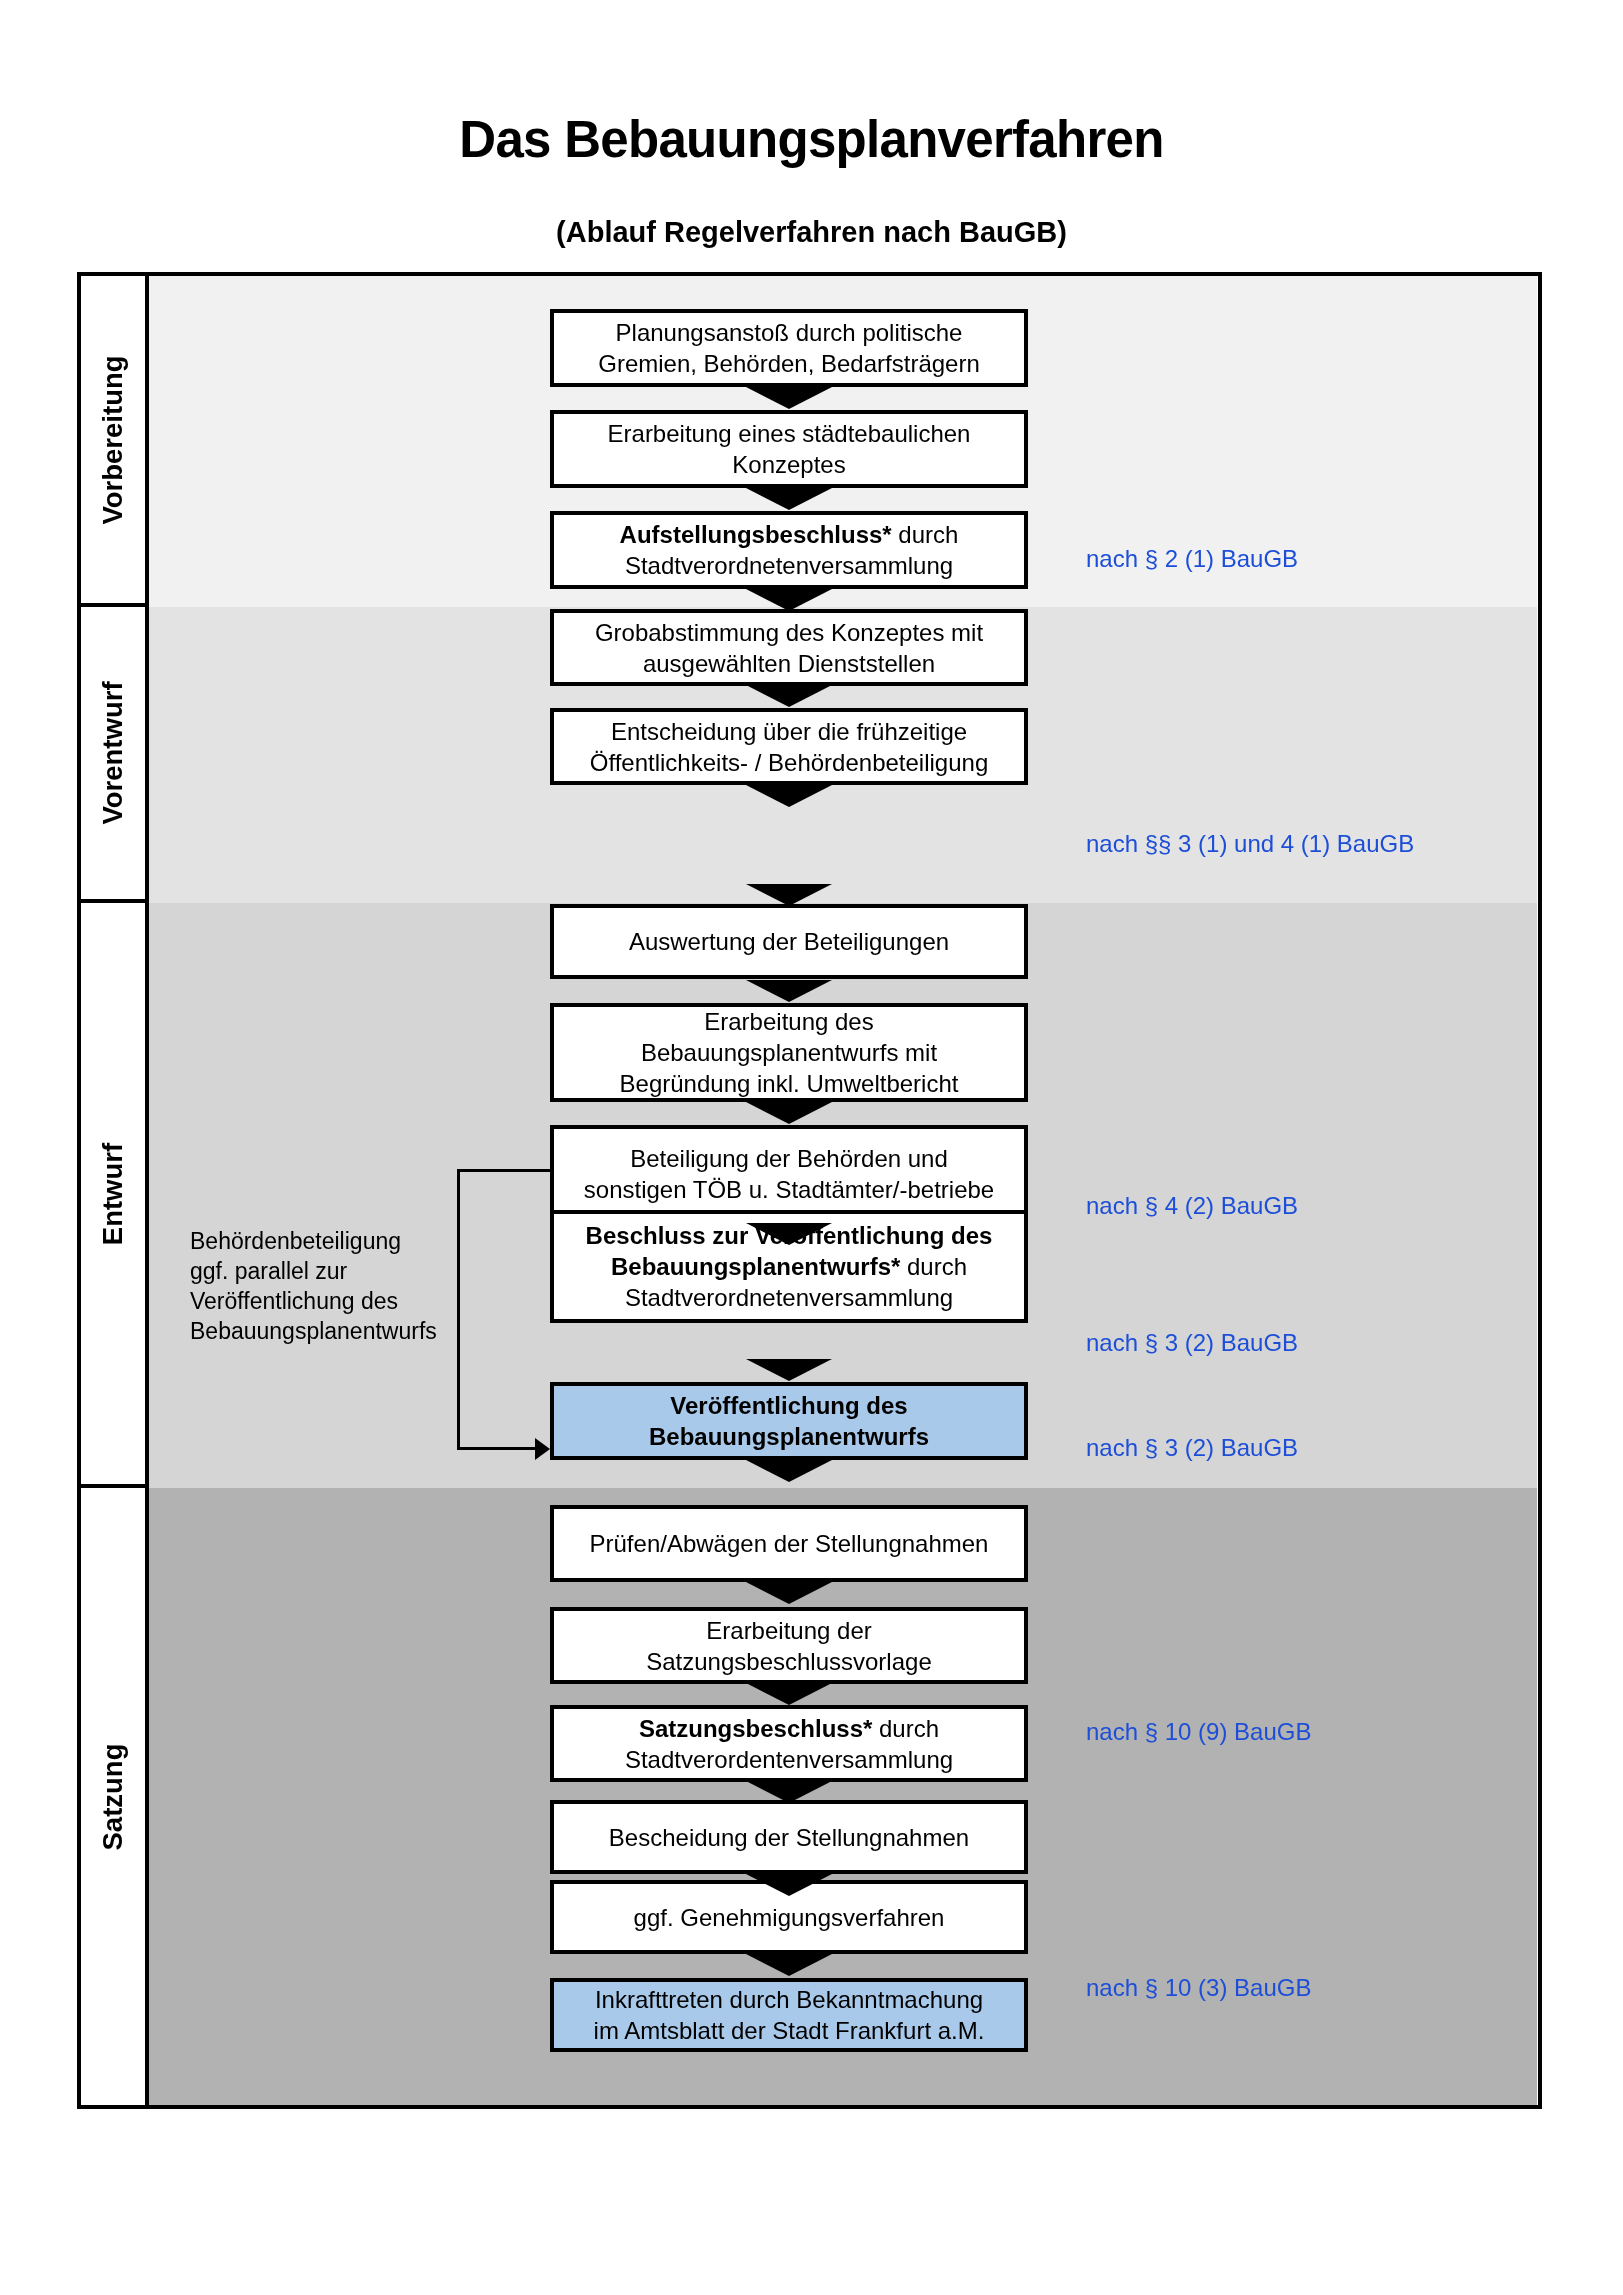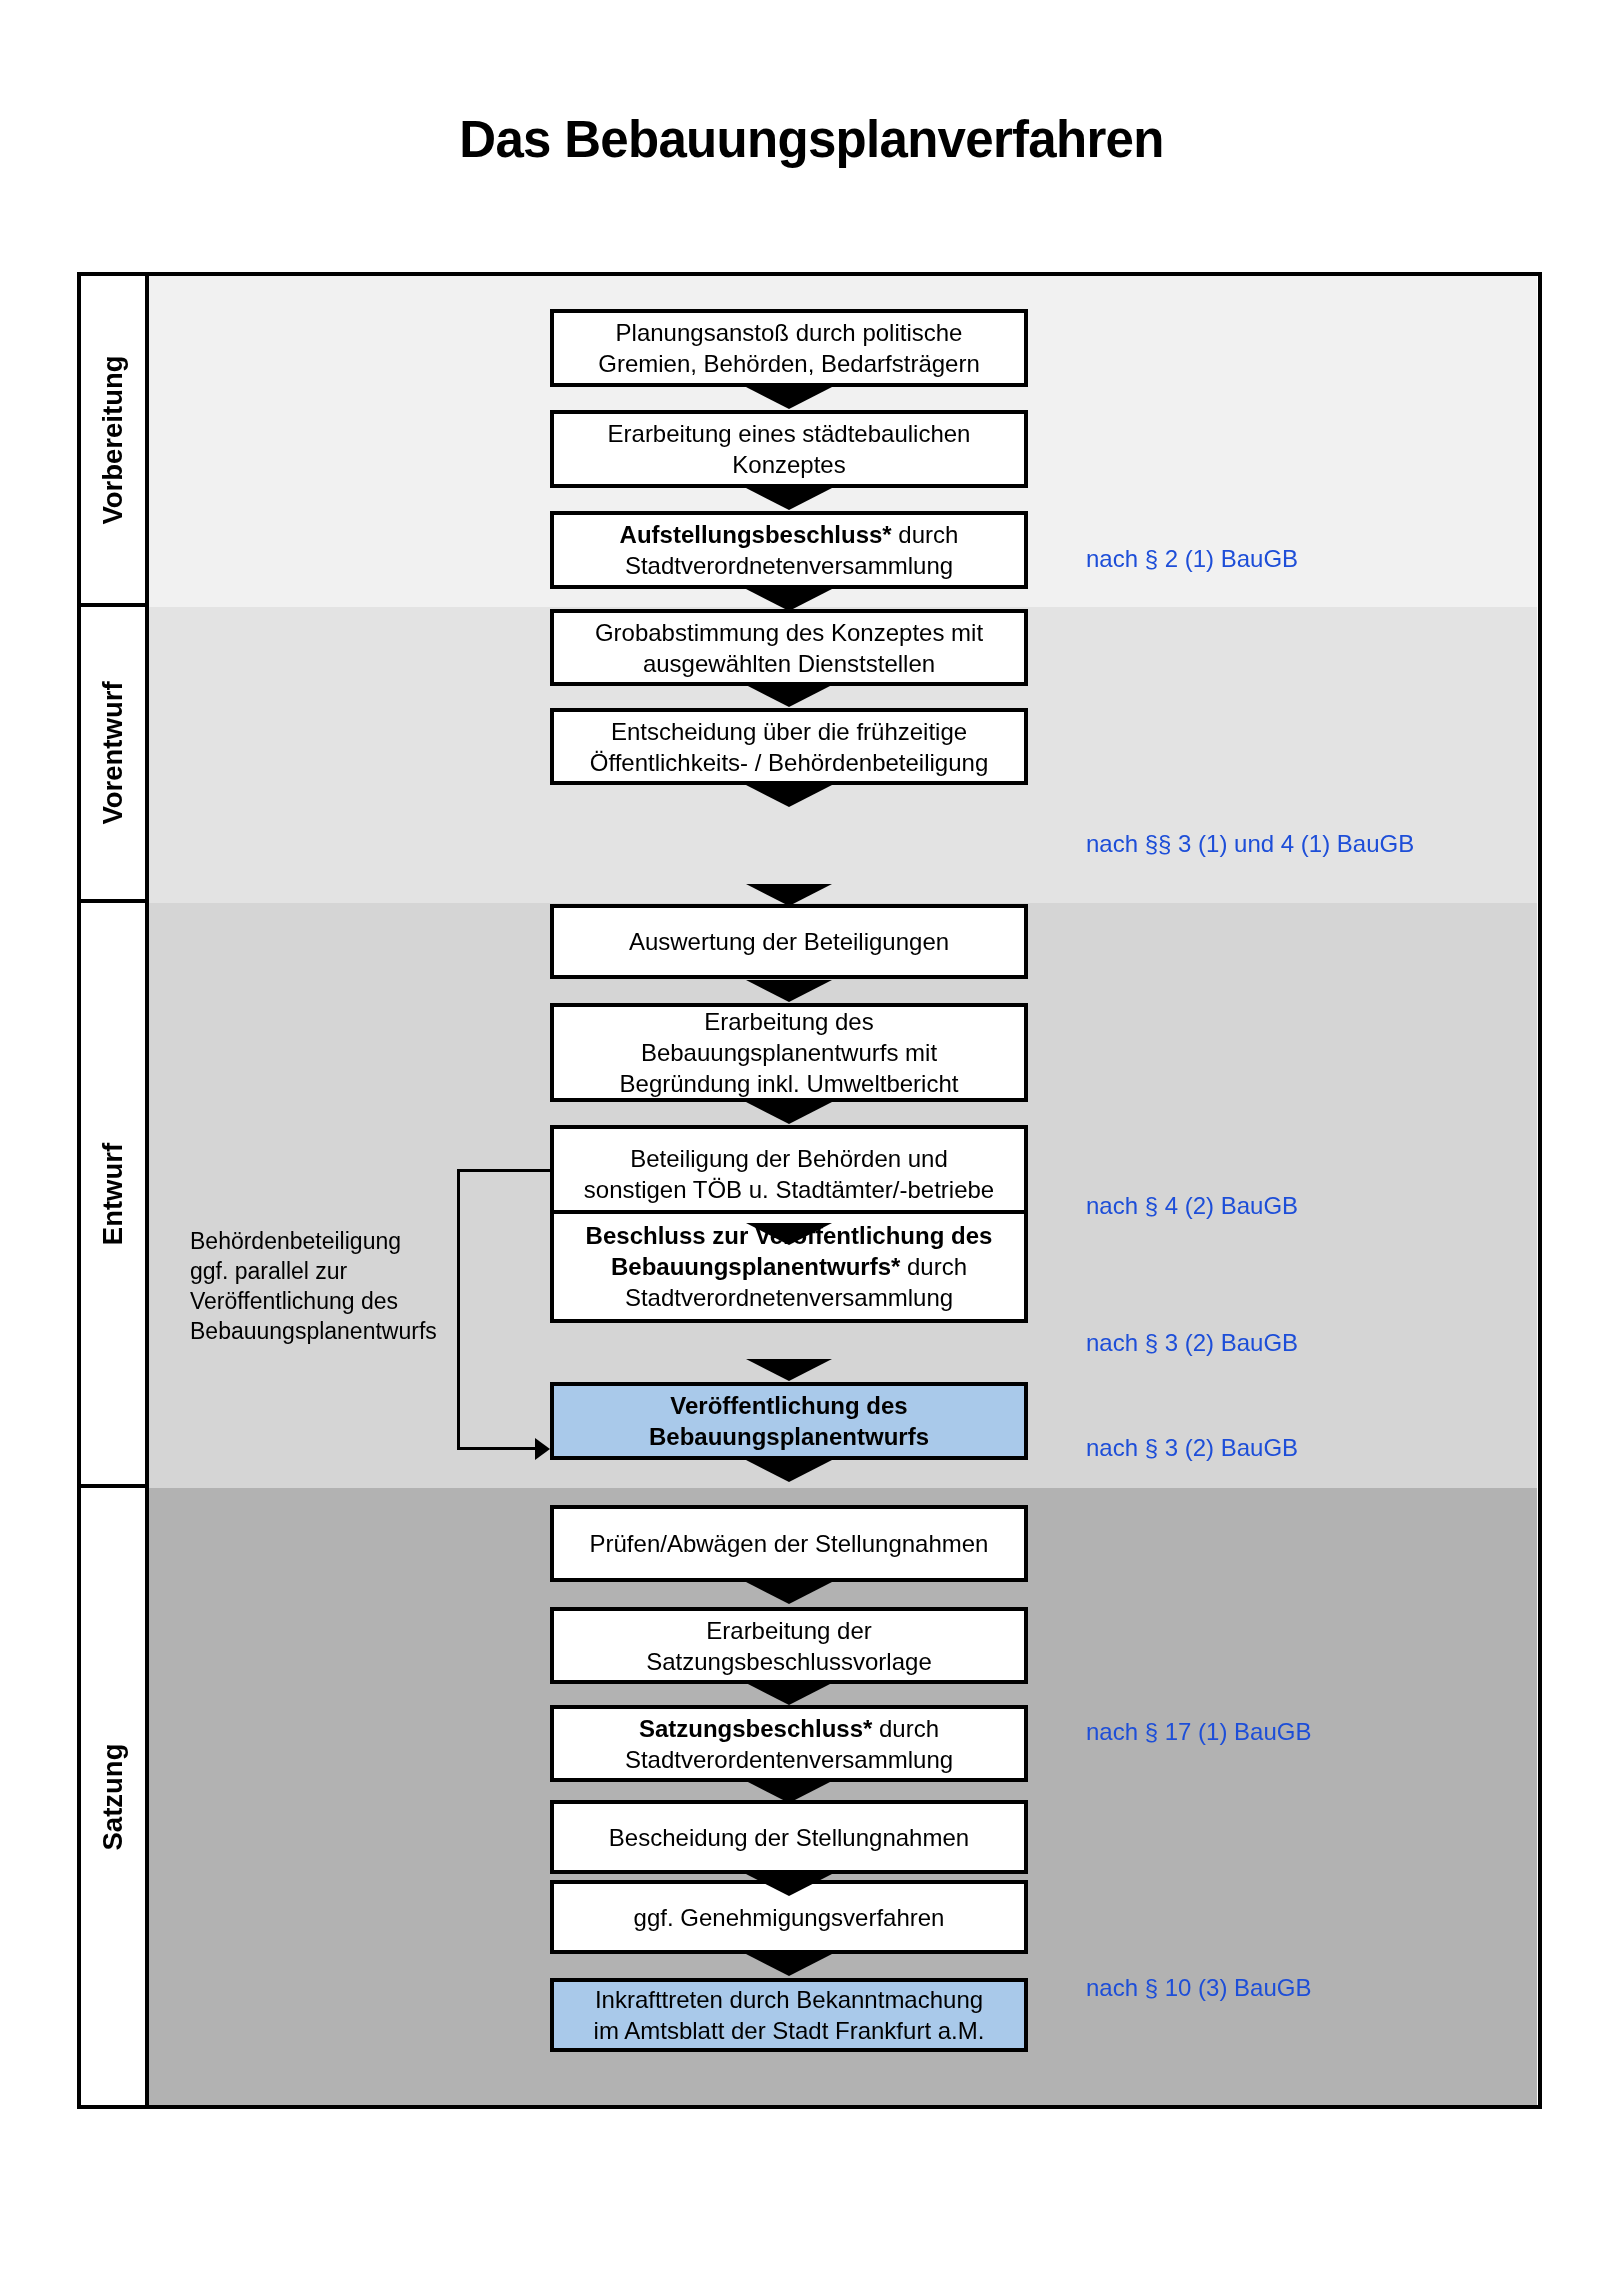--- a/index.html
+++ b/index.html
@@ -52,20 +52,21 @@
 
   .footnote { position:absolute; left:98px; top:2131px; width:1492px; font-size:24px;
               line-height:35px; color:#000; white-space:pre-line; }
 </style>
 </head>
 <body>
 
 <div class="page">
 
   <div class="title">Das Bebauungsplanverfahren</div>
+  <div class="subtitle">(Ablauf Regelverfahren nach BauGB)</div>
 
   <div class="diagram">
 
     <div class="band band1" style="background: rgb(241, 241, 241);"></div>
     <div class="band band2" style="background: rgb(227, 227, 227);"></div>
     <div class="band band3" style="background: rgb(213, 213, 213);"></div>
     <div class="band band4" style="background: rgb(178, 178, 178);"></div>
 
     <div class="side-cell sc1 sep">
       <span class="side-label">Vorbereitung</span>
@@ -167,20 +168,20 @@
     <div class="bracket-v"></div>
     <div class="bracket-h1"></div>
     <div class="bracket-h2"></div>
     <div class="bracket-arrowhead"></div>
 
     <div class="note" style="top:270px">nach § 2 (1) BauGB</div>
     <div class="note" style="top:555px">nach §§ 3 (1) und 4 (1) BauGB</div>
     <div class="note" style="top:917px">nach § 4 (2) BauGB</div>
     <div class="note" style="top:1054px">nach § 3 (2) BauGB</div>
     <div class="note" style="top:1159px">nach § 3 (2) BauGB</div>
-    <div class="note" style="top:1443px">nach § 17 (1) BauGB</div>
+    <div class="note" style="top:1443px">nach § 10 (9) BauGB</div>
     <div class="note" style="top:1699px">nach § 10 (3) BauGB</div>
 
   </div>
 
 
 </div>
 
 
 </body></html>

